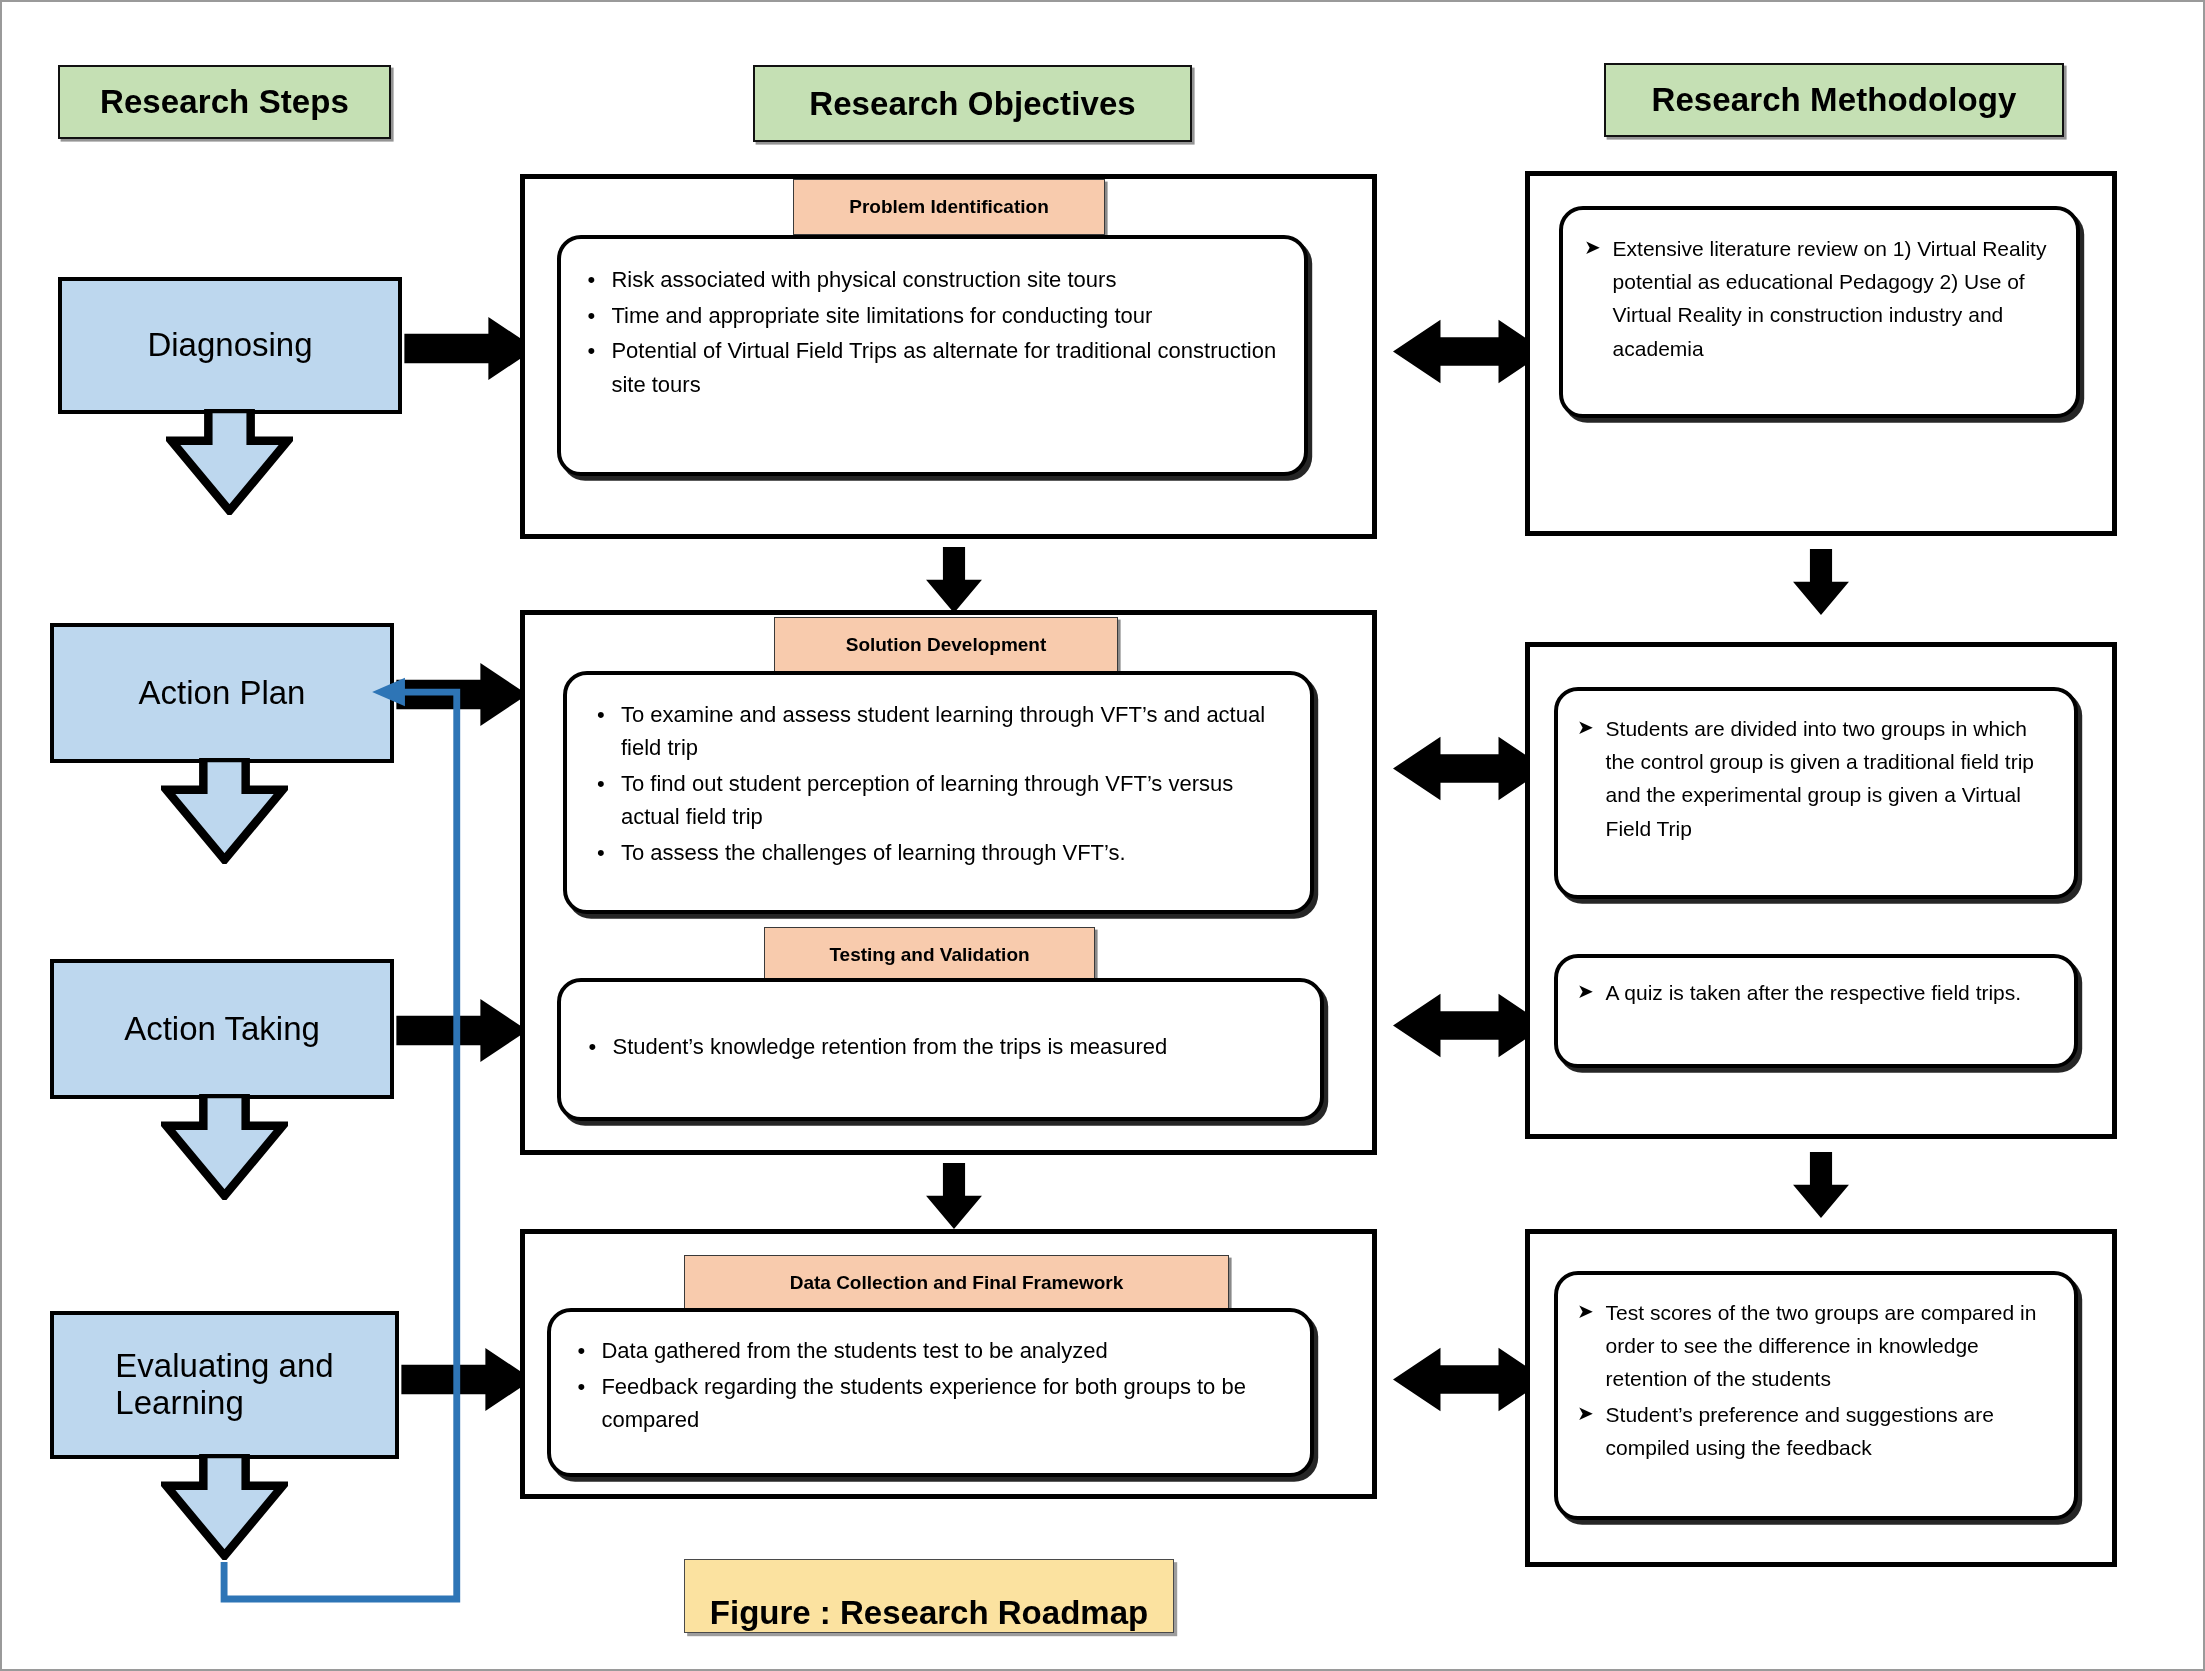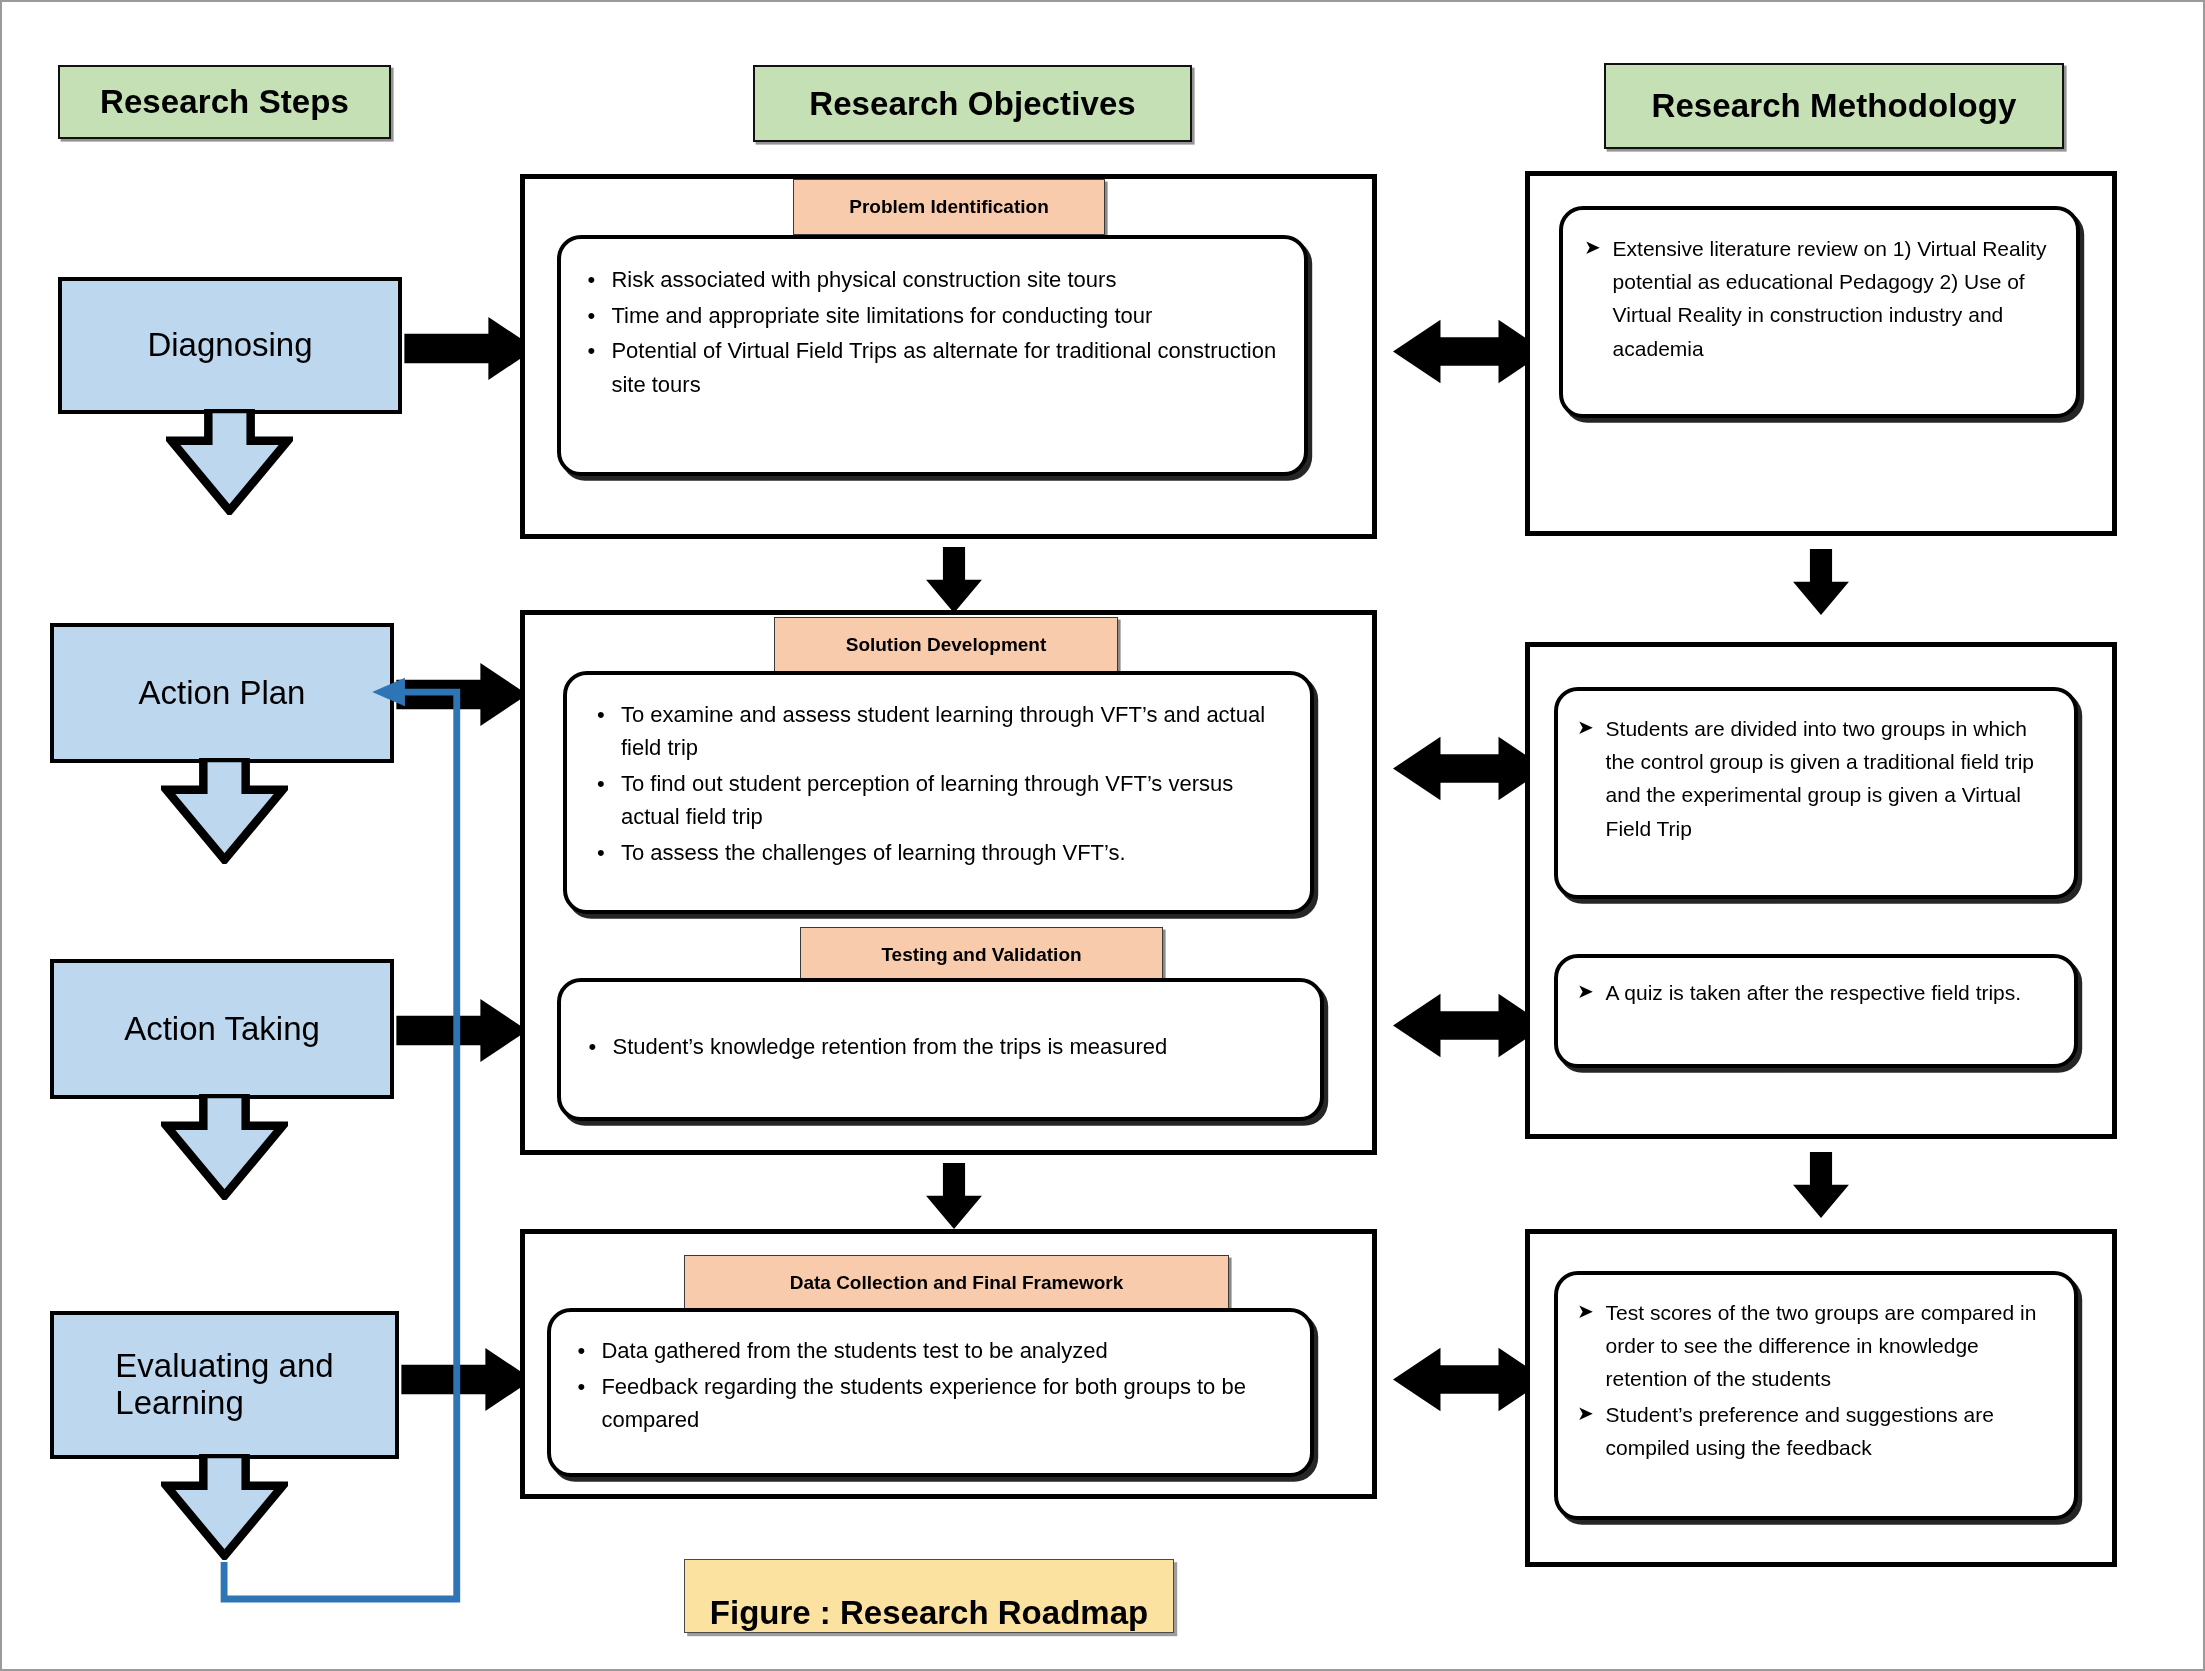--- a/index.html
+++ b/index.html
@@ -63,21 +63,21 @@
 <div id="frame">
 
   <div class="abs col-head" style="left:56px;top:63px;width:333px;height:74px;">
     <span>Research Steps</span>
   </div>
 
   <div class="abs col-head" style="left:751px;top:63px;width:439px;height:77px;">
     <span>Research Objectives</span>
   </div>
 
-  <div class="abs col-head" style="left:1602px;top:61px;width:460px;height:86px;">
+  <div class="abs col-head" style="left:1602px;top:61px;width:460px;height:74px;">
     <span>Research Methodology</span>
   </div>
 
   <div class="abs step-box" style="left:56px;top:275px;width:344px;height:137px;">
     <span>Diagnosing</span>
   </div>
   <div class="abs arw" style="left:164px;top:407px;width:127px;height:106px;">
     <svg width="127" height="106" viewBox="0 0 240 200">
       <polygon points="80,0 160,0 160,60 230,60 120,192 10,60 80,60" fill="#BDD7EE" stroke="#000" stroke-width="16" stroke-linejoin="miter"></polygon>
     </svg>
@@ -177,21 +177,21 @@
         <span class="bul">•</span>
         <span class="txt">To find out student perception of learning through VFT’s versus actual field trip</span>
       </li>
       <li>
         <span class="bul">•</span>
         <span class="txt">To assess the challenges of learning through VFT’s.</span>
       </li>
     </ul>
   </div>
 
-  <div class="abs tab" style="left:762px;top:925px;width:363px;height:56px;margin-left:36px;">
+  <div class="abs tab" style="left:762px;top:925px;width:331px;height:56px;">
     <span>Testing and Validation</span>
   </div>
 
   <div class="abs card" style="left:555px;top:976px;width:767px;height:143px;padding:48px 24px 10.6px 27.5px;">
     <ul>
       <li>
         <span class="bul">•</span>
         <span class="txt">Student’s knowledge retention from the trips is measured</span>
       </li>
     </ul>

